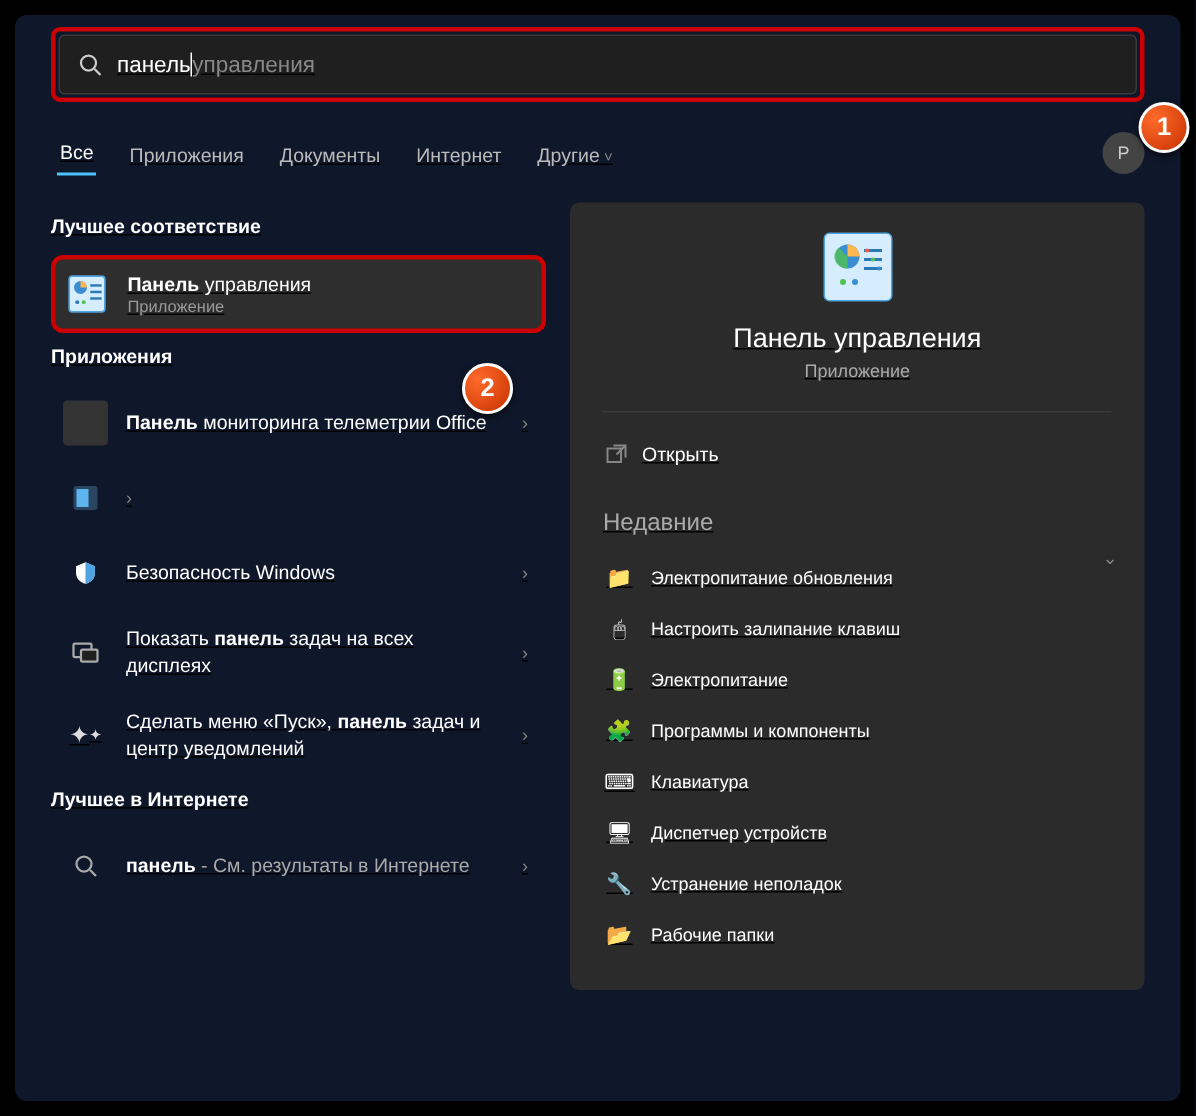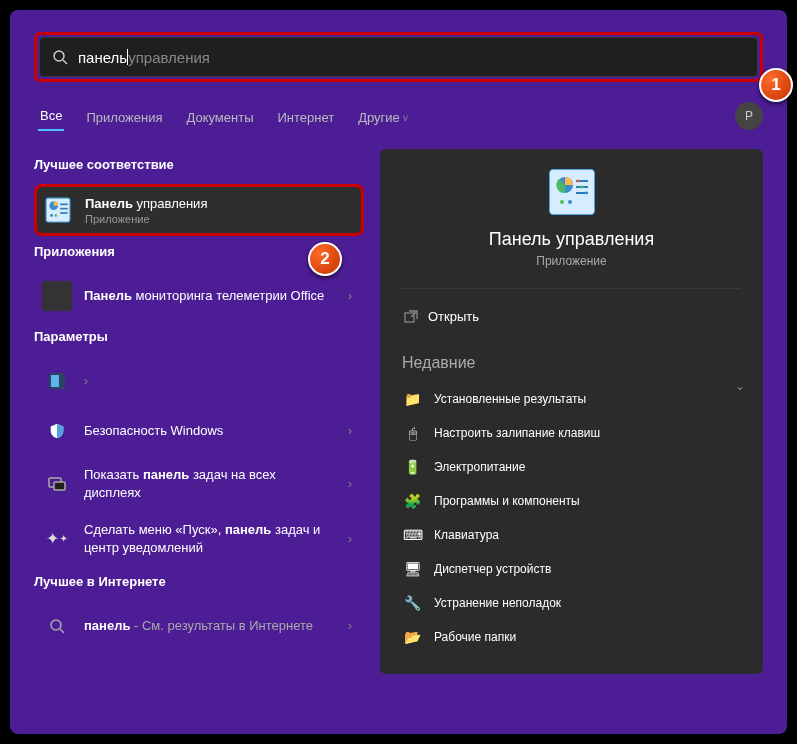--- a/index.html
+++ b/index.html
@@ -1,17 +1,17 @@
 <!DOCTYPE html>
 <html><head>
 <meta charset="utf-8">
 <style>
 * { margin:0; padding:0; box-sizing:border-box; font-family:'Segoe UI',Arial,sans-serif; }
 body { background:#000; width:797px; height:744px; position:relative; overflow:hidden; }
-.window { position:absolute; left:10px; top:10px; right:10px; bottom:10px; background:#4c1d95; border-radius:8px; padding:22px 24px 0 24px; }
+.window { position:absolute; left:10px; top:10px; right:10px; bottom:10px; background:#0f172a; border-radius:8px; padding:8px 24px 0 24px;text-decoration:underline; }
 
 .search-wrap { position:relative; border:3px solid #cc0000; border-radius:6px; padding:2px; }
 .search { display:flex; align-items:center; background:#1f1f1f; border:1px solid #3a3a3a; border-radius:4px; height:40px; padding:0 12px; }
 .search-icon { width:16px; height:16px; margin-right:10px; }
 .cursor { display:inline-block; width:1px; height:16px; background:#fff; vertical-align:middle; }
 
 .tabs { display:flex; align-items:flex-end; gap:20px; margin-top:20px; padding:0 4px; position:relative; }
 .tab { color:#bbb; font-size:13px; padding:6px 2px; cursor:pointer; }
 .tab.active { color:#fff; border-bottom:2px solid #4cc2ff; }
 .tab.more::after { content:' ˅'; font-size:10px; color:#888; }
@@ -110,21 +110,20 @@
 
       <div class="section-title">Приложения</div>
       <div class="result">
         <div class="r-icon" style="background:#333;border-radius:3px;"></div>
         <div class="r-text">
             <div class="r-title"><span class="bold">Панель</span><span> мониторинга телеметрии Office</span></div>
           </div>
         <div class="chev">›</div>
       </div>
 
-      <div class="section-title">Параметры</div>
 
       <div class="result">
         <div class="r-icon ic-gear">
           <svg viewBox="0 0 20 20" width="20" height="20" fill="#5db5f0">
               <rect x="2" y="2" width="16" height="16" rx="2" fill="#2a4560"></rect>
               <rect x="4" y="4" width="8" height="12" fill="#5db5f0"></rect>
             </svg>
         </div>
         <div class="chev">›</div>
       </div>
@@ -209,21 +208,21 @@
         <span>Открыть</span>
       </div>
 
       <div class="expand">⌄</div>
 
       <div class="recent-title">Недавние</div>
 
       <div id="recent-list">
           <div class="recent-item">
             <span class="ri-icon">📁</span>
-            <span>Установленные результаты</span>
+            <span>Электропитание обновления</span>
           </div>
           <div class="recent-item">
             <span class="ri-icon">🖱</span>
             <span>Настроить залипание клавиш</span>
           </div>
           <div class="recent-item">
             <span class="ri-icon">🔋</span>
             <span>Электропитание</span>
           </div>
           <div class="recent-item">

